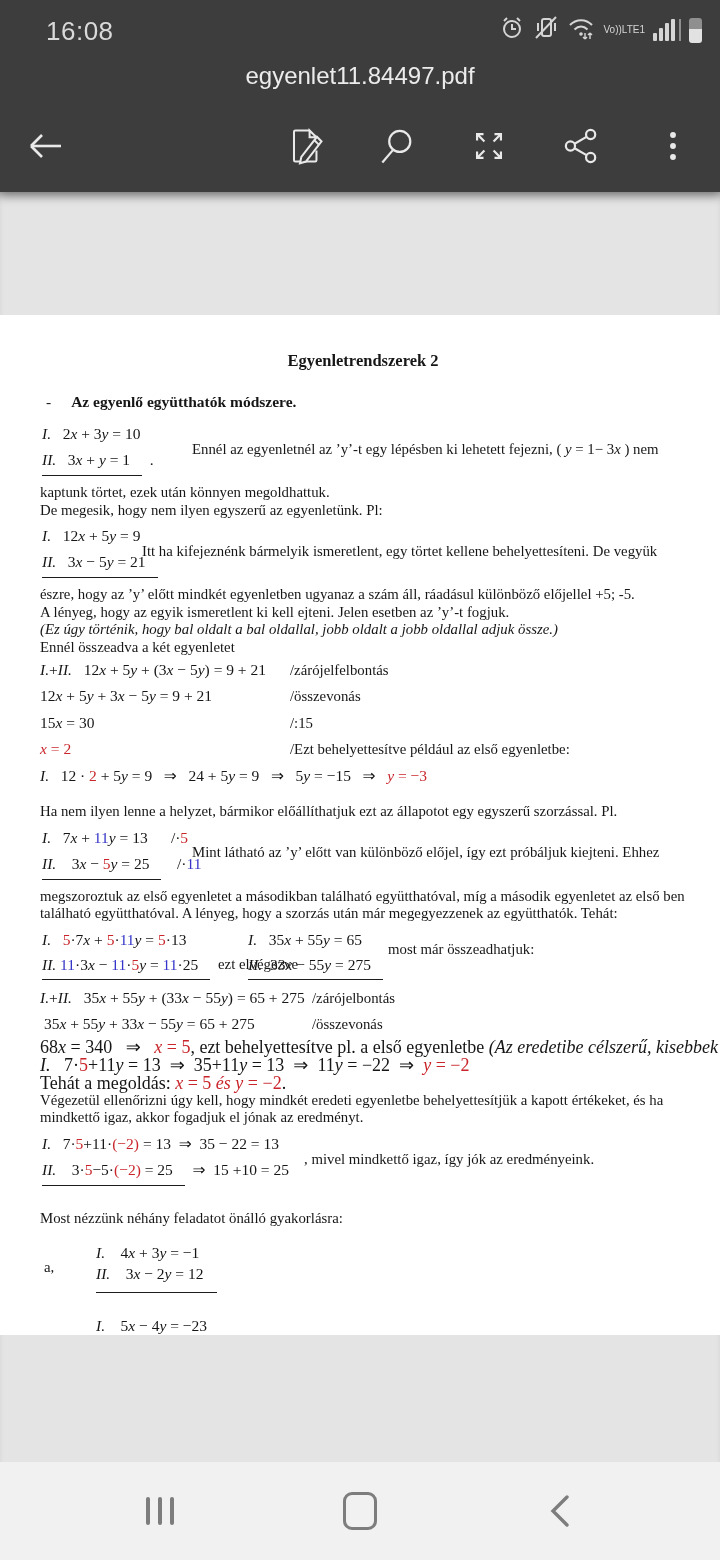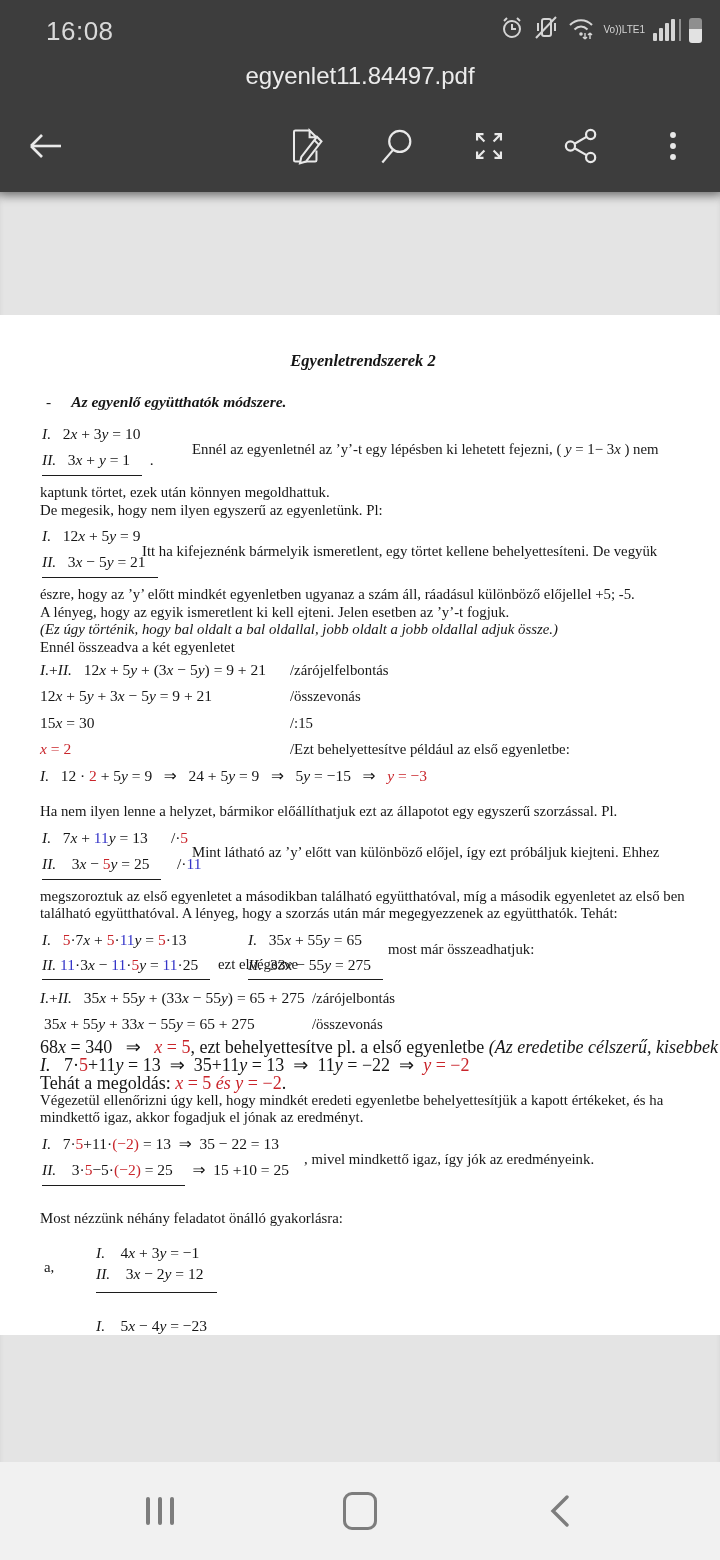--- a/index.html
+++ b/index.html
@@ -34,22 +34,22 @@
   .content{position:relative;padding:36px 34px 0 40px;font-family:"Liberation Serif",serif;color:#161616;}
 
   :root{--red:#c9252b;--blue:#3434c8;}
   .sg{white-space:pre;}
   .sg.i{font-style:italic;}
   .sg.ir{font-style:italic;color:var(--red);}
   .sg.mr{color:var(--red);}
   .sg.mb{color:var(--blue);}
   .content i{font-style:italic;}
 
-  .doc-heading{font-size:16.5px;font-weight:bold;text-align:center;margin-bottom:22px;font-style:italic;}
-  .bullet-line{margin:14px 0 10px 6px;font-size:15.5px;font-weight:bold;white-space:pre;font-style:italic;}
+  .doc-heading{font-size:16.5px;font-weight:bold;text-align:center;margin-bottom:22px;}
+  .bullet-line{margin:14px 0 10px 6px;font-size:15.5px;font-weight:bold;white-space:pre;}
   .bullet-line .dash{font-weight:normal;margin-right:20px;}
   .para{font-size:14.8px;line-height:17.6px;white-space:pre;}
   .eqpara{font-size:18px;line-height:18px;white-space:pre;}
   .eqrow{position:relative;font-size:15.5px;line-height:26.5px;white-space:pre;}
   .eqrow .cmt{position:absolute;left:250px;top:0;font-size:14.8px;}
   .sys{position:relative;margin:4px 0 8px 2px;font-size:15.5px;white-space:pre;}
   .sys .ln{line-height:26px;}
   .u{display:inline-block;border-bottom:1.4px solid #1c1c1c;padding:0 12px 2px 0;}
   .side{position:absolute;top:50%;transform:translateY(-50%);font-size:14.8px;white-space:pre;}
   .dual{position:relative;height:54px;font-size:15.5px;white-space:pre;margin:2px 0 6px;}

